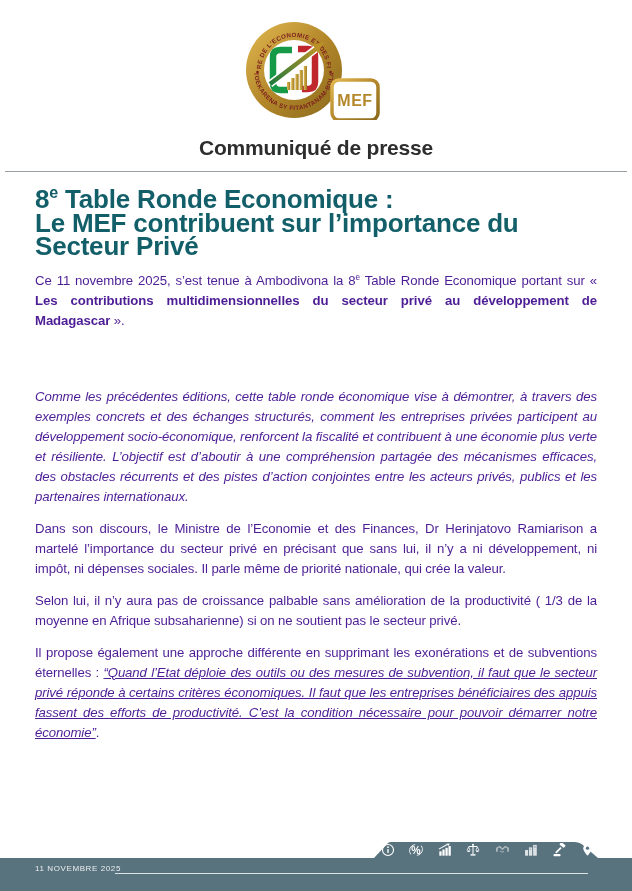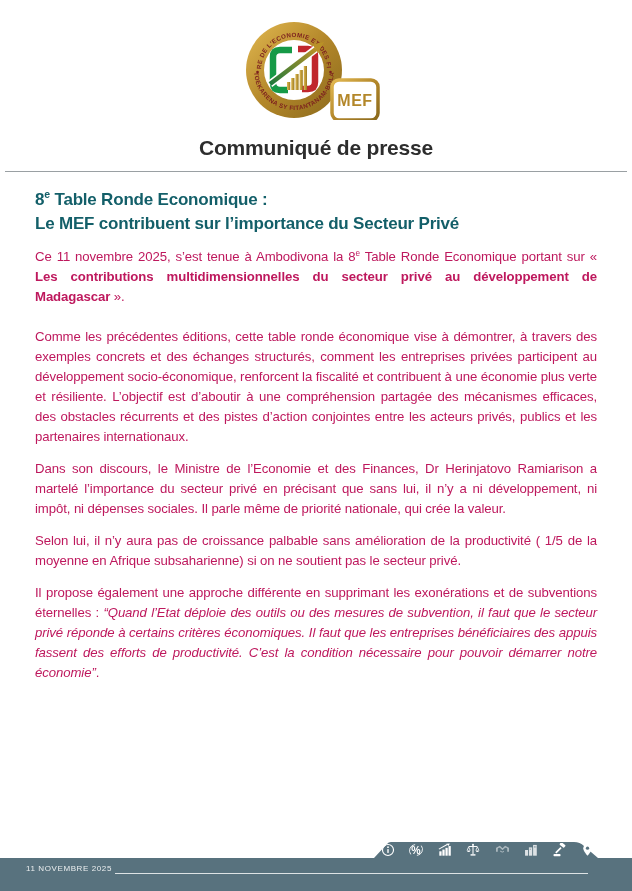--- a/index.html
+++ b/index.html
@@ -5,33 +5,33 @@
   html,body{margin:0;padding:0;background:#e8e8e8;}
   .page{position:relative;width:632px;height:891px;background:#ffffff;overflow:hidden;
         font-family:"Liberation Sans",sans-serif;margin:0 auto;}
   .content{margin:0 35px;}
   
   .logo-wrap{padding-top:20px;text-align:center;}
   .doc-title{margin-top:12px;text-align:center;font-size:21px;font-weight:bold;
              color:#2d2d2d;letter-spacing:-0.2px;}
   .rule{margin:11px 5px 0 5px;border:none;border-top:1px solid #9aa0a3;height:0;}
   
-  .headline{margin-top:16px;font-size:17px;line-height:23.5px;font-weight:bold;
+  .headline{margin-top:16px;font-size:26px;line-height:23.5px;font-weight:bold;
             color:#135f69;letter-spacing:-0.2px;}
   
   .press-body{margin-top:4px;}
-  .para{margin:12px 0 0 0;font-size:13.2px;line-height:20px;color:#be185d;
+  .para{margin:12px 0 0 0;font-size:13.2px;line-height:20px;color:#4c1d95;
         text-align:justify;letter-spacing:-0.1px;}
-  .gap-top{margin-top:20px;}
+  .gap-top{margin-top:56px;font-style:italic;}
   .run-bold{font-weight:bold;}
-  .run-italic{font-style:italic;}
+  .run-italic{font-style:italic;text-decoration:underline;}
   .run-sup{font-size:62%;vertical-align:super;line-height:0;}
   
   .footer-bar{position:absolute;left:0;top:858px;width:632px;height:33px;background:#58727e;}
-  .footer-date{position:absolute;left:26px;top:864px;font-size:8px;letter-spacing:0.6px;
+  .footer-date{position:absolute;left:35px;top:864px;font-size:8px;letter-spacing:0.6px;
                color:rgba(255,255,255,0.88);}
   .footer-line{position:absolute;left:115px;top:873px;width:473px;height:1px;
                background:rgba(255,255,255,0.8);}
   .tab{position:absolute;left:374px;top:842px;}
   .tab-icons{position:absolute;left:381px;top:843px;width:213px;height:14px;
              display:flex;justify-content:space-between;align-items:center;}
   .tab-icons svg{display:block;}
 </style>
 </head>
 <body>
@@ -93,21 +93,21 @@
 
   <div class="content">
     <div class="headline">
       <div><span>8</span><span class="run-sup">e</span><span> Table Ronde Economique :</span></div>
       <div><span>Le MEF contribuent sur l’importance du Secteur Privé</span></div>
     </div>
     <div class="press-body">
         <p class="para"><span>Ce 11 novembre 2025, s’est tenue à Ambodivona la 8</span><span class="run-sup">e</span><span> Table Ronde Economique  portant sur « </span><span class="run-bold">Les contributions multidimensionnelles du secteur privé au développement de Madagascar</span><span> ».</span></p>
         <p class="para gap-top"><span>Comme les précédentes éditions, cette table ronde économique vise à démontrer, à travers des exemples concrets et des échanges structurés, comment les entreprises privées participent au développement socio-économique, renforcent la fiscalité et contribuent à une économie plus verte et résiliente. L’objectif est d’aboutir à une compréhension partagée des mécanismes efficaces, des obstacles récurrents et des pistes d’action conjointes entre les acteurs privés, publics et les partenaires internationaux.</span></p>
         <p class="para"><span>Dans son discours, le Ministre de l’Economie et des Finances, Dr  Herinjatovo Ramiarison a martelé l’importance du secteur privé en précisant que sans lui, il n’y a ni développement, ni impôt, ni dépenses sociales. Il parle même de priorité nationale, qui crée la valeur.</span></p>
-        <p class="para"><span>Selon lui, il n’y aura pas de croissance palbable sans amélioration de la productivité ( 1/5 de la moyenne en Afrique subsaharienne) si on ne soutient pas le secteur privé.</span></p>
+        <p class="para"><span>Selon lui, il n’y aura pas de croissance palbable sans amélioration de la productivité ( 1/3 de la moyenne en Afrique subsaharienne) si on ne soutient pas le secteur privé.</span></p>
         <p class="para"><span>Il propose également une approche différente en supprimant les exonérations et de subventions éternelles : </span><span class="run-italic">“Quand l’Etat déploie des outils ou des mesures de subvention, il faut que le secteur privé réponde à certains critères économiques. Il faut que les entreprises bénéficiaires des appuis fassent des efforts de productivité. C’est la condition nécessaire pour pouvoir démarrer notre économie”</span><span>.</span></p>
       </div>
   </div>
 
   <svg class="tab" width="224" height="16" viewBox="0 0 224 16">
     <path d="M0,16 L13,2 Q14.5,0 17,0 L200,0 Q206,0 210,4 L224,16 Z" fill="#58727e"></path>
   </svg>
 
   <div class="tab-icons">
     <svg width="14" height="14" viewBox="0 0 16 16">

